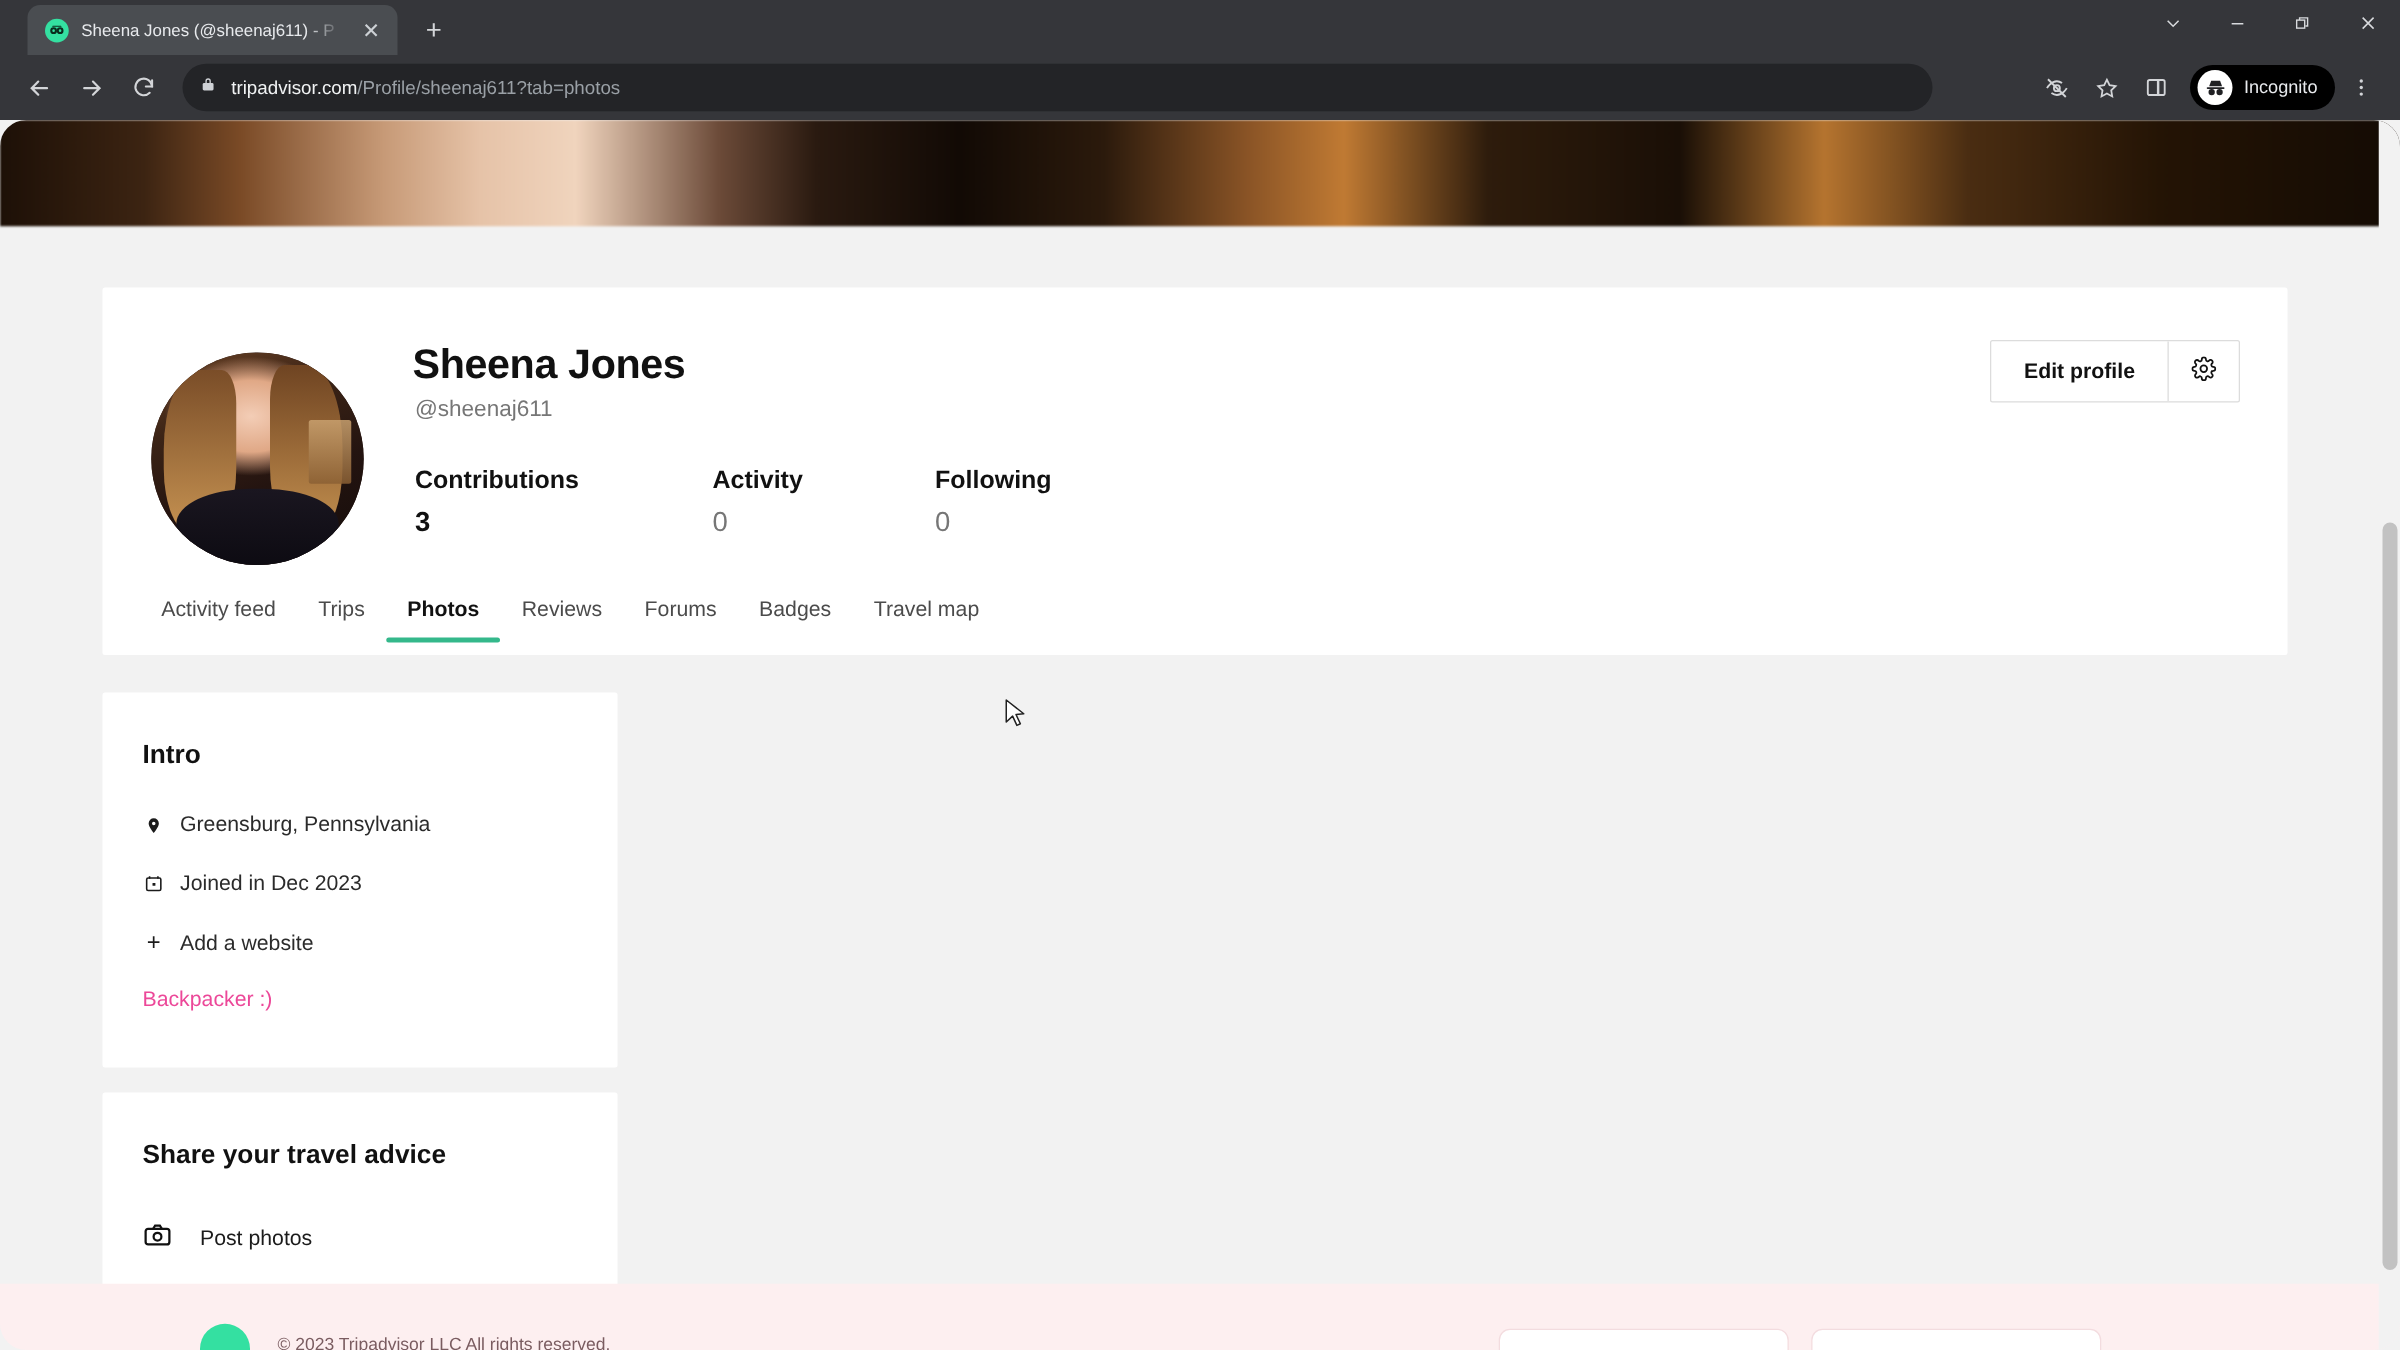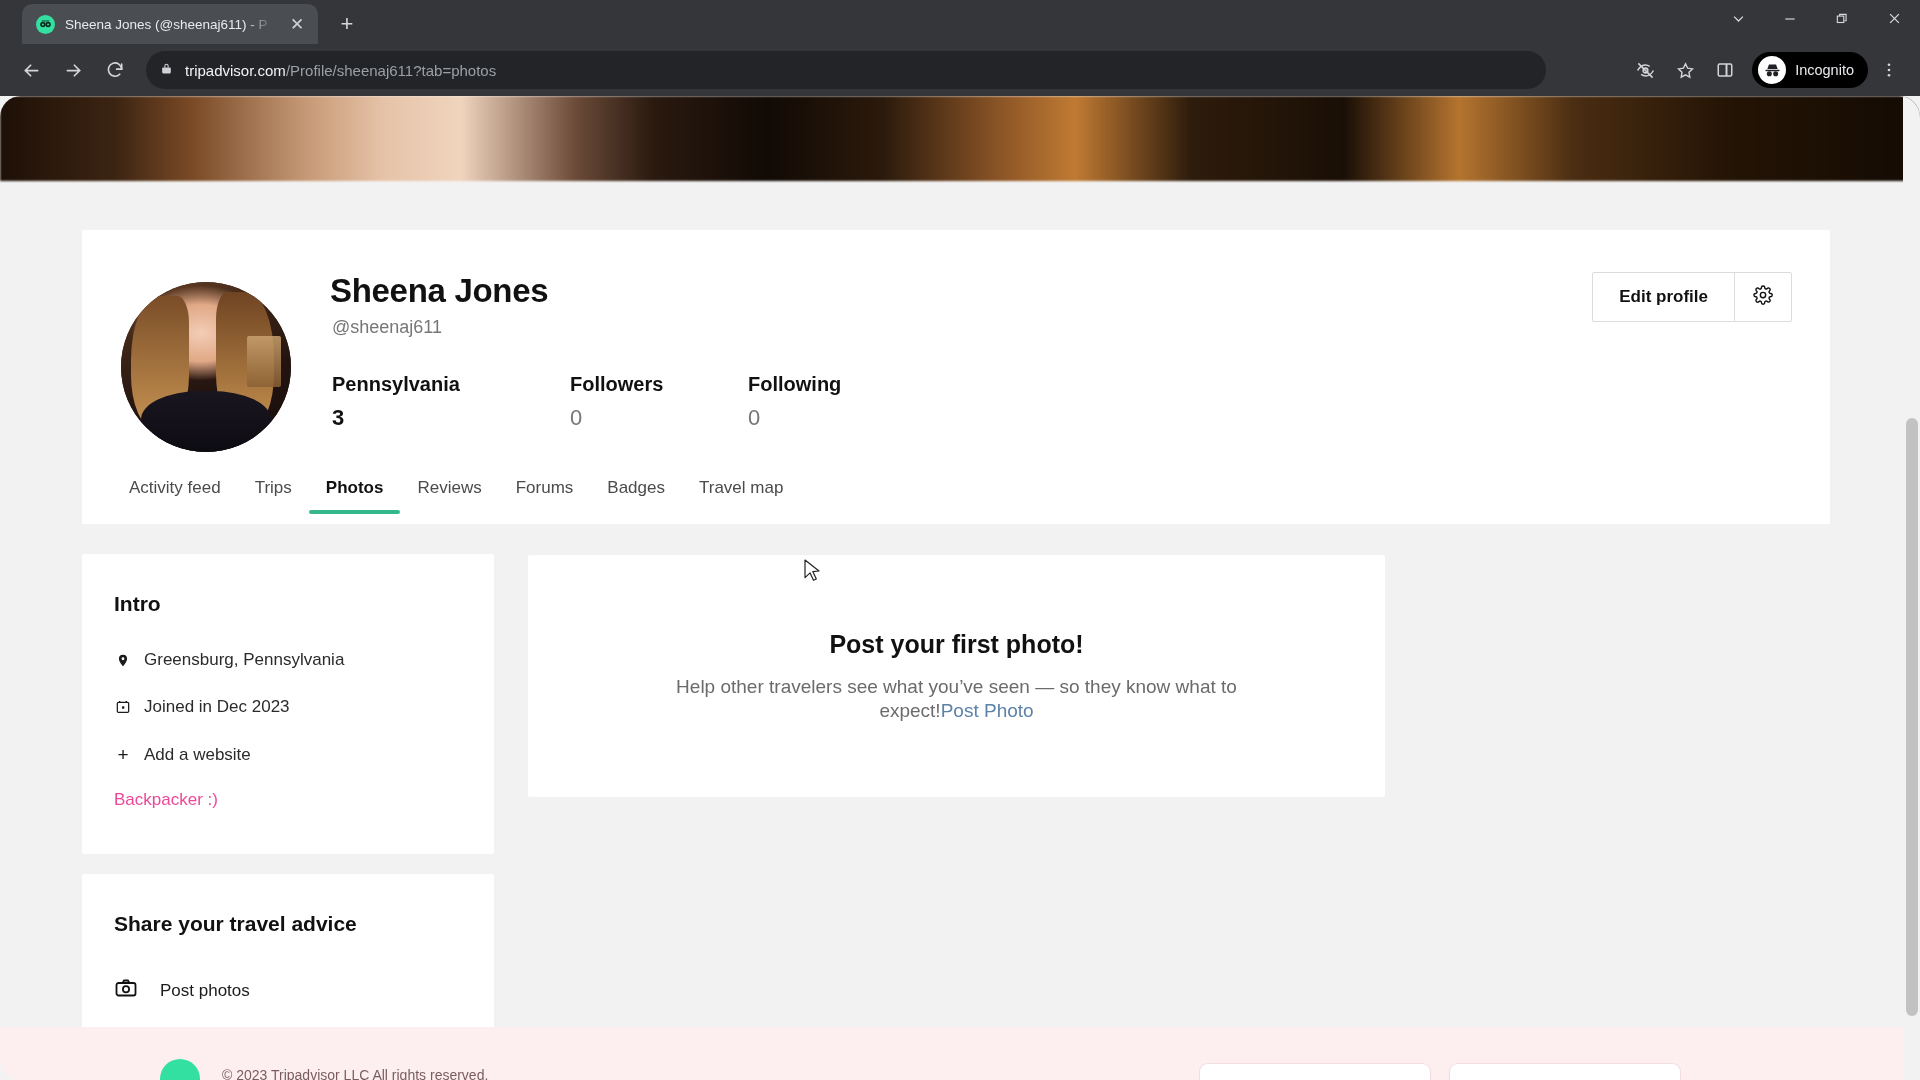--- a/index.html
+++ b/index.html
@@ -342,25 +342,25 @@
           <div class="hair-r"></div>
         <div class="panel"></div>
           <div class="body"></div>
       </div>
 
       <div class="pname">Sheena Jones</div>
       <div class="phandle">@sheenaj611</div>
 
       <div class="stats">
         <div class="stat s0">
-          <div class="stat-label">Pennsylvania</div>
+          <div class="stat-label">Contributions</div>
           <div class="stat-value dark">3</div>
         </div>
         <div class="stat s1">
-          <div class="stat-label">Followers</div>
+          <div class="stat-label">Activity</div>
           <div class="stat-value muted">0</div>
         </div>
         <div class="stat">
           <div class="stat-label">Following</div>
           <div class="stat-value muted">0</div>
         </div>
       </div>
 
       <div class="edit-wrap">
         <div class="edit-btn">Edit profile</div>
@@ -434,24 +434,20 @@
         <span>
           <svg width="24" height="24" viewBox="0 0 24 24" fill="none" stroke="#111" stroke-width="1.8" stroke-linecap="round" stroke-linejoin="round">
             <path d="M12.5 4.5H5.2A1.7 1.7 0 0 0 3.5 6.2v12.1a1.7 1.7 0 0 0 1.7 1.7h12.1a1.7 1.7 0 0 0 1.7-1.7V11"></path>
             <path d="M17.4 3.4a2 2 0 0 1 2.8 2.8L12.6 13.8l-3.6.9.9-3.6z"></path>
           </svg>
         </span>
         <span>Write review</span>
       </div>
     </div>
 
-    <div id="empty-card">
-      <div id="empty-title">Post your first photo!</div>
-      <div id="empty-sub"><span>Help other travelers see what you’ve seen — so they know what to expect!</span><a href="#">Post Photo</a></div>
-    </div>
 
     <div class="footer">
       <div class="foot-logo"></div>
       <div class="foot-copy">© 2023 Tripadvisor LLC All rights reserved.</div>
       <div class="store-badge" id="store-1"></div>
       <div class="store-badge" id="store-2"></div>
     </div>
 
     <div class="scrollbar">
       <div class="scroll-thumb"></div>

